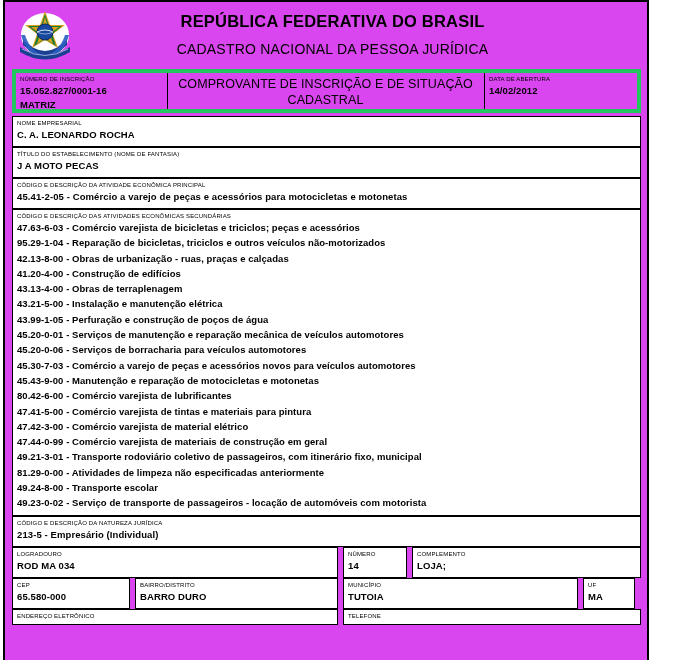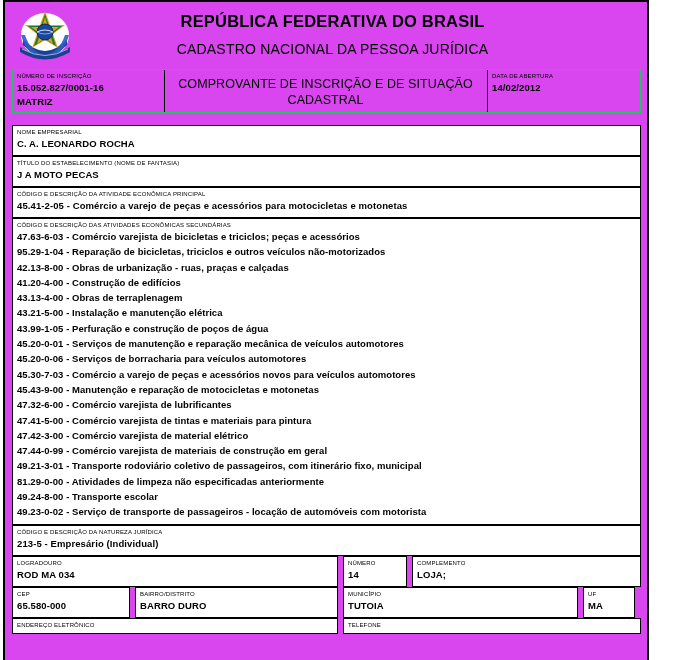--- a/index.html
+++ b/index.html
@@ -103,23 +103,23 @@
     font-weight: bold;
     line-height: 13px;
     letter-spacing: .1px;
     white-space: nowrap;
     margin-top: 1px;
   }
 
   
   .toprow {
     display: flex;
-    border: 1px solid #22c55e;
+    border: 4px solid #22c55e;
     height: 44px;
-    margin-bottom: 12px;
+    margin-bottom: 3px;
   }
   .toprow .cell {
     padding: 2px 5px 0 4px;
     overflow: hidden;
   }
   .cell-insc { width: 152px; border-right: 1px solid #000; }
   .cell-comp {
     flex: 1;
     border-right: 1px solid #000;
     display: flex;
@@ -253,21 +253,21 @@
               <li>95.29-1-04 - Reparação de bicicletas, triciclos e outros veículos não-motorizados</li>
               <li>42.13-8-00 - Obras de urbanização - ruas, praças e calçadas</li>
               <li>41.20-4-00 - Construção de edifícios</li>
               <li>43.13-4-00 - Obras de terraplenagem</li>
               <li>43.21-5-00 - Instalação e manutenção elétrica</li>
               <li>43.99-1-05 - Perfuração e construção de poços de água</li>
               <li>45.20-0-01 - Serviços de manutenção e reparação mecânica de veículos automotores</li>
               <li>45.20-0-06 - Serviços de borracharia para veículos automotores</li>
               <li>45.30-7-03 - Comércio a varejo de peças e acessórios novos para veículos automotores</li>
               <li>45.43-9-00 - Manutenção e reparação de motocicletas e motonetas</li>
-              <li>47.32-6-00 - Comércio varejista de lubrificantes</li>
+              <li>80.42-6-00 - Comércio varejista de lubrificantes</li>
               <li>47.41-5-00 - Comércio varejista de tintas e materiais para pintura</li>
               <li>47.42-3-00 - Comércio varejista de material elétrico</li>
               <li>47.44-0-99 - Comércio varejista de materiais de construção em geral</li>
               <li>49.21-3-01 - Transporte rodoviário coletivo de passageiros, com itinerário fixo, municipal</li>
               <li>81.29-0-00 - Atividades de limpeza não especificadas anteriormente</li>
               <li>49.24-8-00 - Transporte escolar</li>
               <li>49.23-0-02 - Serviço de transporte de passageiros - locação de automóveis com motorista</li>
             </ul>
         </div>
       </div>

